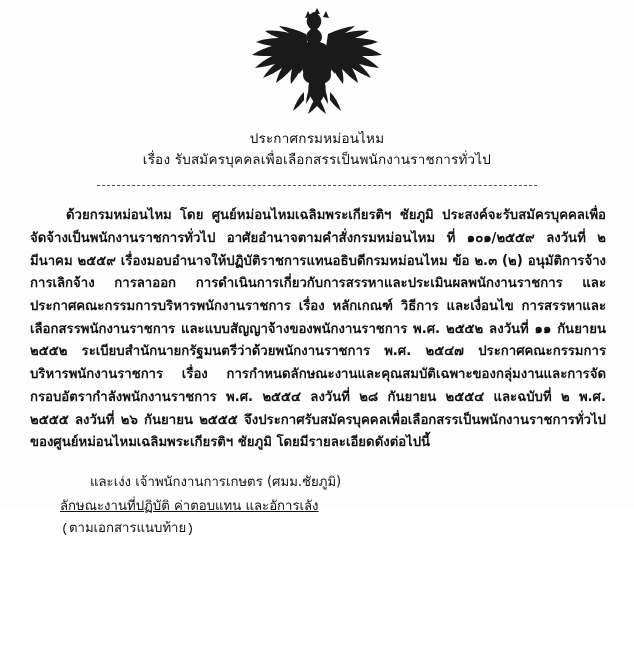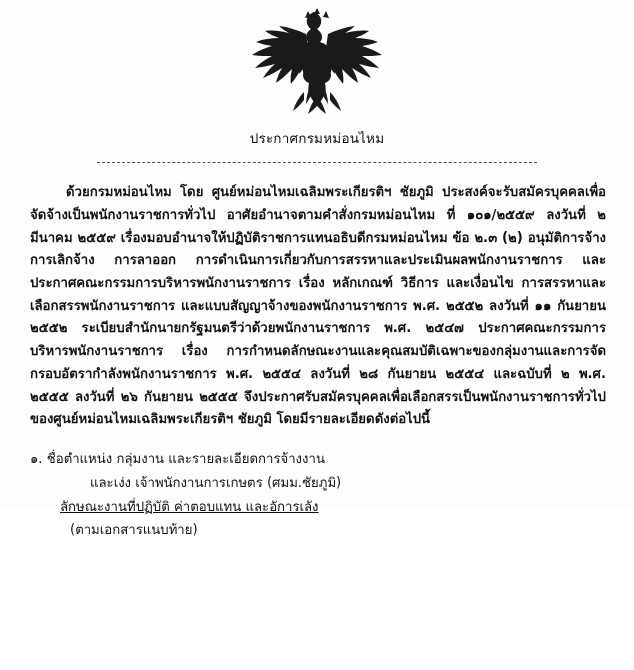--- a/index.html
+++ b/index.html
@@ -84,21 +84,22 @@
     text-decoration: underline;
     display: inline-block;
     margin-left: 30px;
   }
   .sub-line {
     display: block;
     margin-left: 60px;
   }
   .sub-line-2 {
     display: block;
-    margin-left: 40px;
+    margin-left: 31px;
+    font-family: Liberation Mono, monospace;
   }
 </style>
 </head>
 <body>
 
 <div class="page">
 
   <div class="emblem-wrap">
     <svg class="emblem" viewBox="0 0 150 112" aria-hidden="true">
       <g fill="#1a1a1a">
@@ -123,28 +124,28 @@
         <path d="M88 48 c6 2 11 6 14 11 c-4 -1 -8 -3 -12 -5 c2 4 3 8 3 12 c-3 -3 -5 -7 -7 -11 z"></path>
 
         <path d="M68 78 c-2 6 -4 12 -4 18 c2 -3 4 -7 6 -11 z"></path>
         <path d="M82 78 c2 6 4 12 4 18 c-2 -3 -4 -7 -6 -11 z"></path>
       </g>
     </svg>
   </div>
 
   <div class="title-block">
     <div class="title-line1">ประกาศกรมหม่อนไหม</div>
+    <div class="title-line2">เรื่อง รับสมัครบุคคลเพื่อเลือกสรรเป็นพนักงานราชการทั่วไป</div>
   </div>
 
   <hr class="divider">
 
   <div class="body-block">
     <p><span class="indent"></span><span>ด้วยกรมหม่อนไหม โดย ศูนย์หม่อนไหมเฉลิมพระเกียรติฯ ชัยภูมิ ประสงค์จะรับสมัครบุคคลเพื่อจัดจ้างเป็นพนักงานราชการทั่วไป อาศัยอำนาจตามคำสั่งกรมหม่อนไหม ที่ ๑๐๑/๒๕๕๙ ลงวันที่ ๒ มีนาคม ๒๕๕๙ เรื่องมอบอำนาจให้ปฏิบัติราชการแทนอธิบดีกรมหม่อนไหม ข้อ ๒.๓ (๒) อนุมัติการจ้าง การเลิกจ้าง การลาออก การดำเนินการเกี่ยวกับการสรรหาและประเมินผลพนักงานราชการ และประกาศคณะกรรมการบริหารพนักงานราชการ เรื่อง หลักเกณฑ์ วิธีการ และเงื่อนไข การสรรหาและเลือกสรรพนักงานราชการ และแบบสัญญาจ้างของพนักงานราชการ พ.ศ. ๒๕๕๒ ลงวันที่ ๑๑ กันยายน ๒๕๕๒ ระเบียบสำนักนายกรัฐมนตรีว่าด้วยพนักงานราชการ พ.ศ. ๒๕๔๗ ประกาศคณะกรรมการบริหารพนักงานราชการ เรื่อง การกำหนดลักษณะงานและคุณสมบัติเฉพาะของกลุ่มงานและการจัดกรอบอัตรากำลังพนักงานราชการ พ.ศ. ๒๕๕๔ ลงวันที่ ๒๘ กันยายน ๒๕๕๔ และฉบับที่ ๒ พ.ศ. ๒๕๕๕ ลงวันที่ ๒๖ กันยายน ๒๕๕๕ จึงประกาศรับสมัครบุคคลเพื่อเลือกสรรเป็นพนักงานราชการทั่วไปของศูนย์หม่อนไหมเฉลิมพระเกียรติฯ ชัยภูมิ โดยมีรายละเอียดดังต่อไปนี้</span></p>
   </div>
 
   <div class="section">
-    <div class="section-heading">๑. ชื่อตำแหน่ง กลุ่มงาน และรายละเอียดการจ้างงาน</div>
     <div class="sub-line">และเง่ง เจ้าพนักงานการเกษตร (ศมม.ชัยภูมิ)</div>
     <div><span class="sub-underline">ลักษณะงานที่ปฏิบัติ ค่าตอบแทน และอัการเลัง</span></div>
     <div class="sub-line-2">(ตามเอกสารแนบท้าย)</div>
   </div>
 
 </div>
 
 </body></html>

